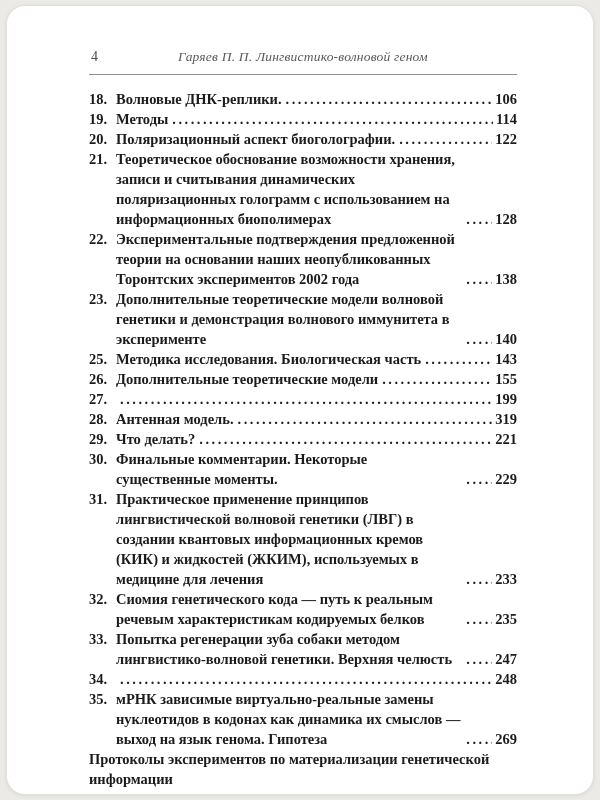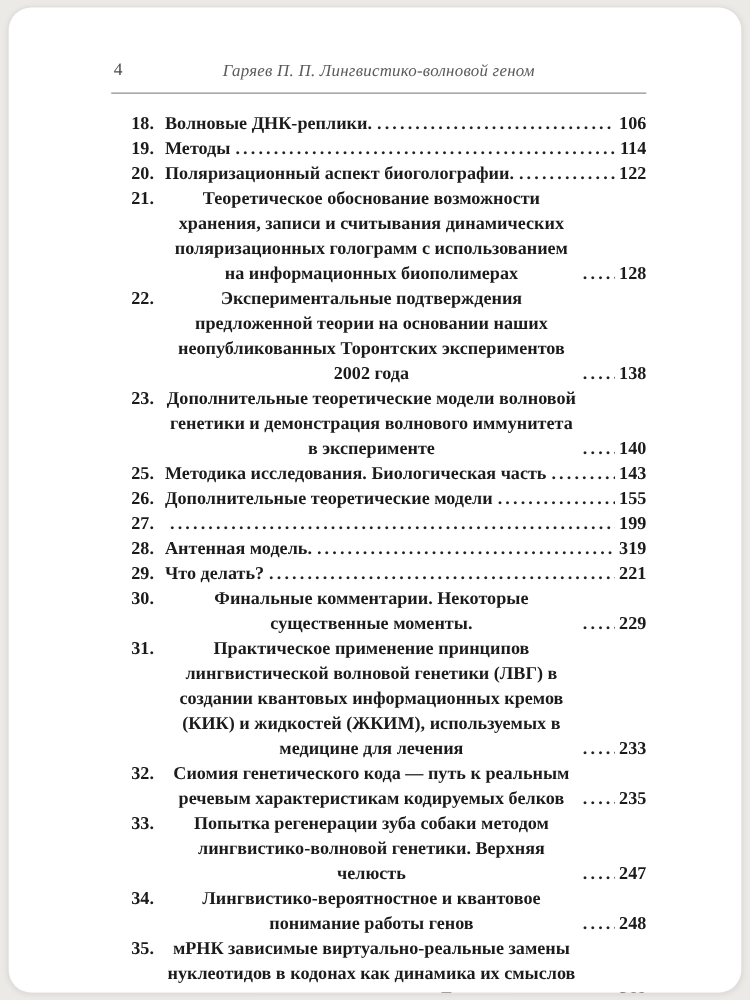--- a/index.html
+++ b/index.html
@@ -49,33 +49,31 @@
   }
   
   .toc {
     color: #1b1b1b;
     font-size: 14.5px;
     line-height: 20px;
     font-weight: 700;
   }
   .entry {
     display: flex;
-    margin-left: 16px;
   }
   .num {
     flex: 0 0 27px;
   }
   .num:empty {
     display: none;
   }
   .body {
     flex: 1 1 auto;
     display: flex;
     min-width: 0;
-    text-align: center;
   }
   .text {
     flex: 0 1 auto;
   }
   .dots {
     flex: 1 1 26px;
     min-width: 26px;
     align-self: flex-end;
     overflow: hidden;
     white-space: nowrap;
@@ -237,21 +235,20 @@
           <span class="body">
             <span class="text">Попытка регенерации зуба собаки методом лингвистико-волновой генетики. Верхняя челюсть</span>
             <span class="dots"></span>
             <span class="page-ref">247</span>
           </span>
         </div>
 
         <div class="entry">
           <span class="num">34.</span>
           <span class="body">
-            <span class="text">Лингвистико-вероятностное и квантовое понимание работы генов</span>
             <span class="dots"></span>
             <span class="page-ref">248</span>
           </span>
         </div>
 
         <div class="entry">
           <span class="num">35.</span>
           <span class="body">
             <span class="text">мРНК зависимые виртуально-реальные замены нуклеотидов в кодонах как динамика их смыслов — выход на язык генома. Гипотеза</span>
             <span class="dots"></span>

